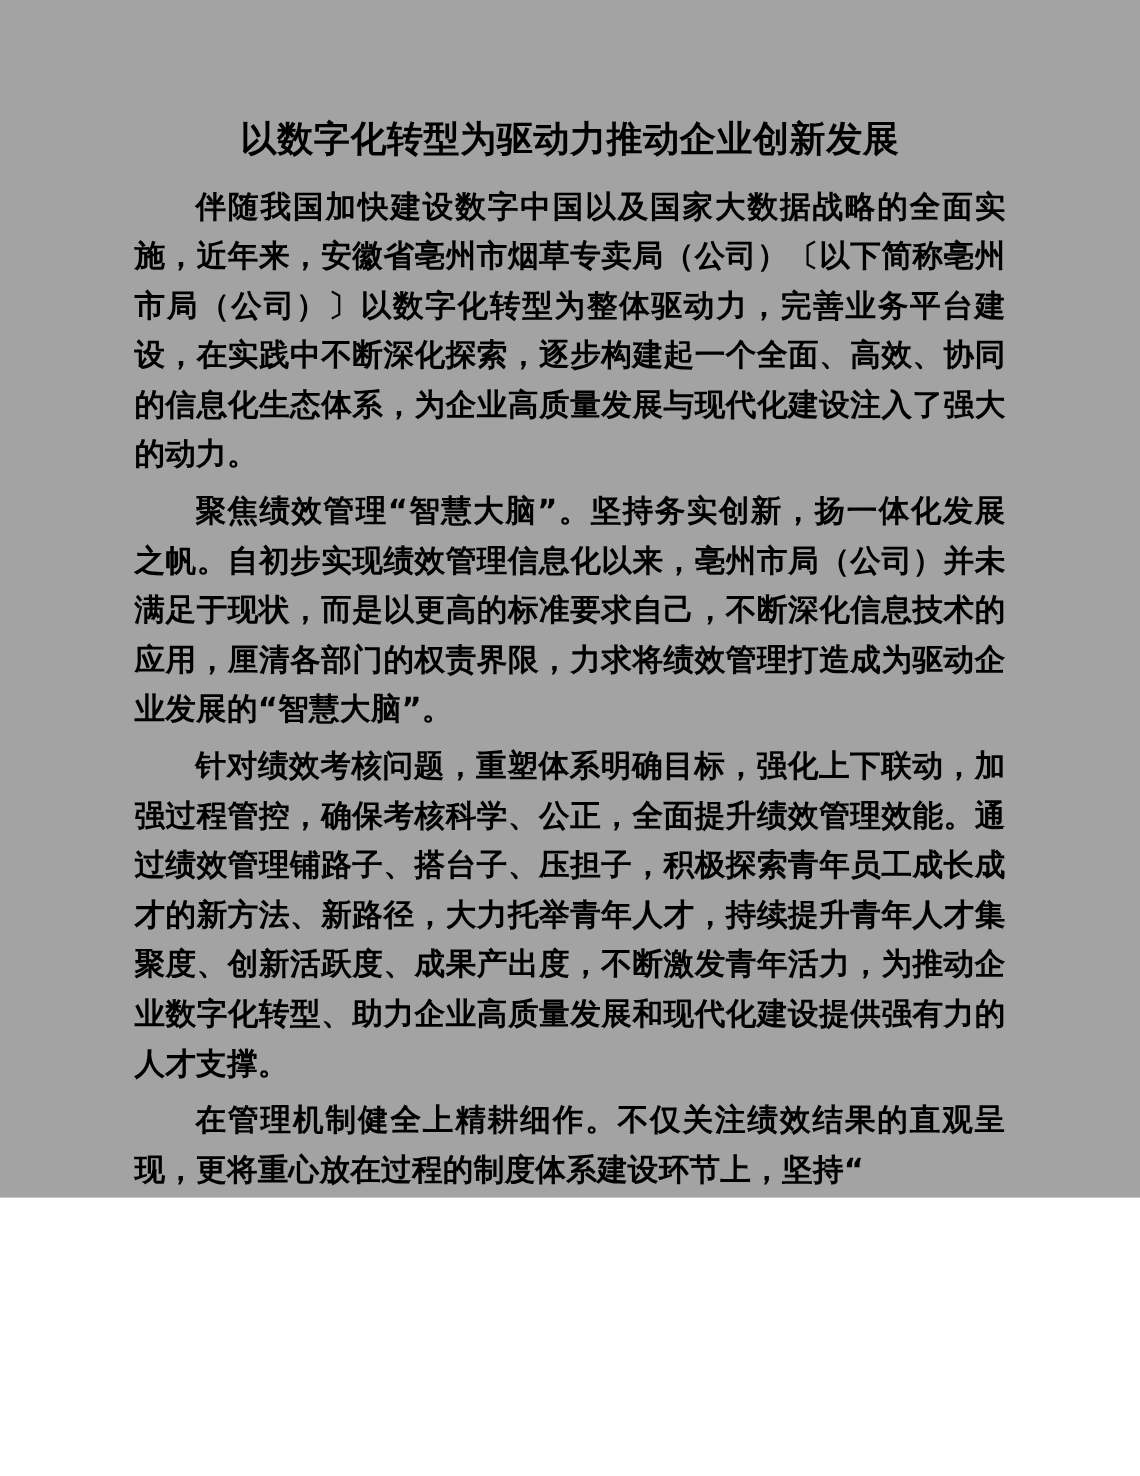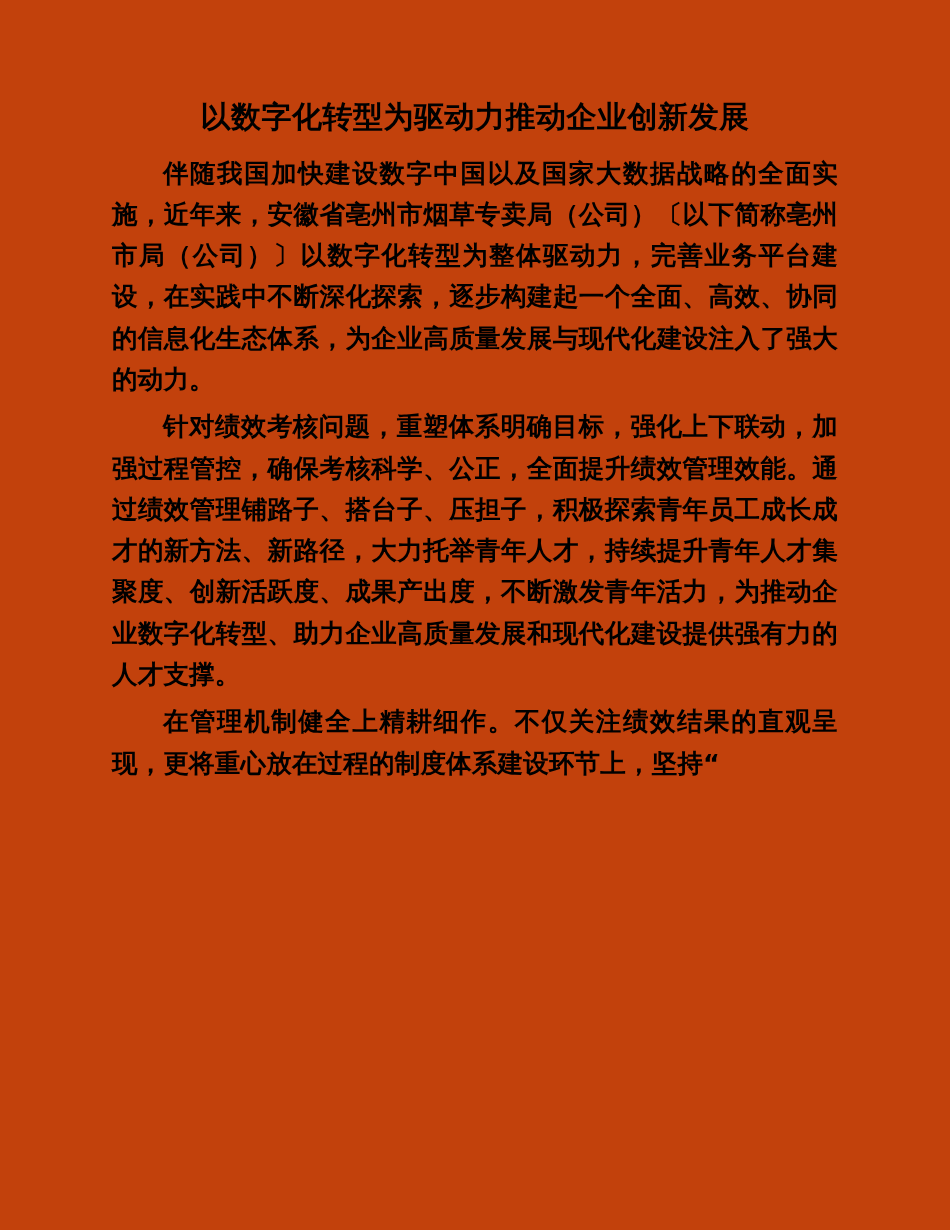--- a/index.html
+++ b/index.html
@@ -9,25 +9,25 @@
   }
   body {
     width: 950px;
     height: 1230px;
     font-family: "DejaVu Sans", "Liberation Sans", sans-serif;
     color: #000000;
     overflow: hidden;
   }
   .page {
     width: 950px;
-    height: 1230px;
+    height: 998px;
     box-sizing: border-box;
     padding: 95px 112px 0 112px;
     position: relative;
-    background: #c2410c;
+    background: #a3a3a3;
   }
   .doc-title {
     font-size: 30px;
     font-weight: bold;
     text-align: center;
     letter-spacing: 0.5px;
     line-height: 1.45;
     margin: 0 0 14px 0;
     font-family: "DejaVu Sans", "Liberation Sans", sans-serif;
   }
@@ -48,18 +48,19 @@
 </style>
 </head>
 <body>
 
 <div class="page">
 
   <h1 class="doc-title">以数字化转型为驱动力推动企业创新发展</h1>
 
   <p class="para">伴随我国加快建设数字中国以及国家大数据战略的全面实施，近年来，安徽省亳州市烟草专卖局（公司）〔以下简称亳州市局（公司）〕以数字化转型为整体驱动力，完善业务平台建设，在实践中不断深化探索，逐步构建起一个全面、高效、协同的信息化生态体系，为企业高质量发展与现代化建设注入了强大的动力。</p>
 
+  <p class="para">聚焦绩效管理“智慧大脑”。坚持务实创新，扬一体化发展之帆。自初步实现绩效管理信息化以来，亳州市局（公司）并未满足于现状，而是以更高的标准要求自己，不断深化信息技术的应用，厘清各部门的权责界限，力求将绩效管理打造成为驱动企业发展的“智慧大脑”。</p>
 
   <p class="para">针对绩效考核问题，重塑体系明确目标，强化上下联动，加强过程管控，确保考核科学、公正，全面提升绩效管理效能。通过绩效管理铺路子、搭台子、压担子，积极探索青年员工成长成才的新方法、新路径，大力托举青年人才，持续提升青年人才集聚度、创新活跃度、成果产出度，不断激发青年活力，为推动企业数字化转型、助力企业高质量发展和现代化建设提供强有力的人才支撑。</p>
 
   <p class="para">在管理机制健全上精耕细作。不仅关注绩效结果的直观呈现，更将重心放在过程的制度体系建设环节上，坚持“</p>
 
 </div>
 
 </body></html>

